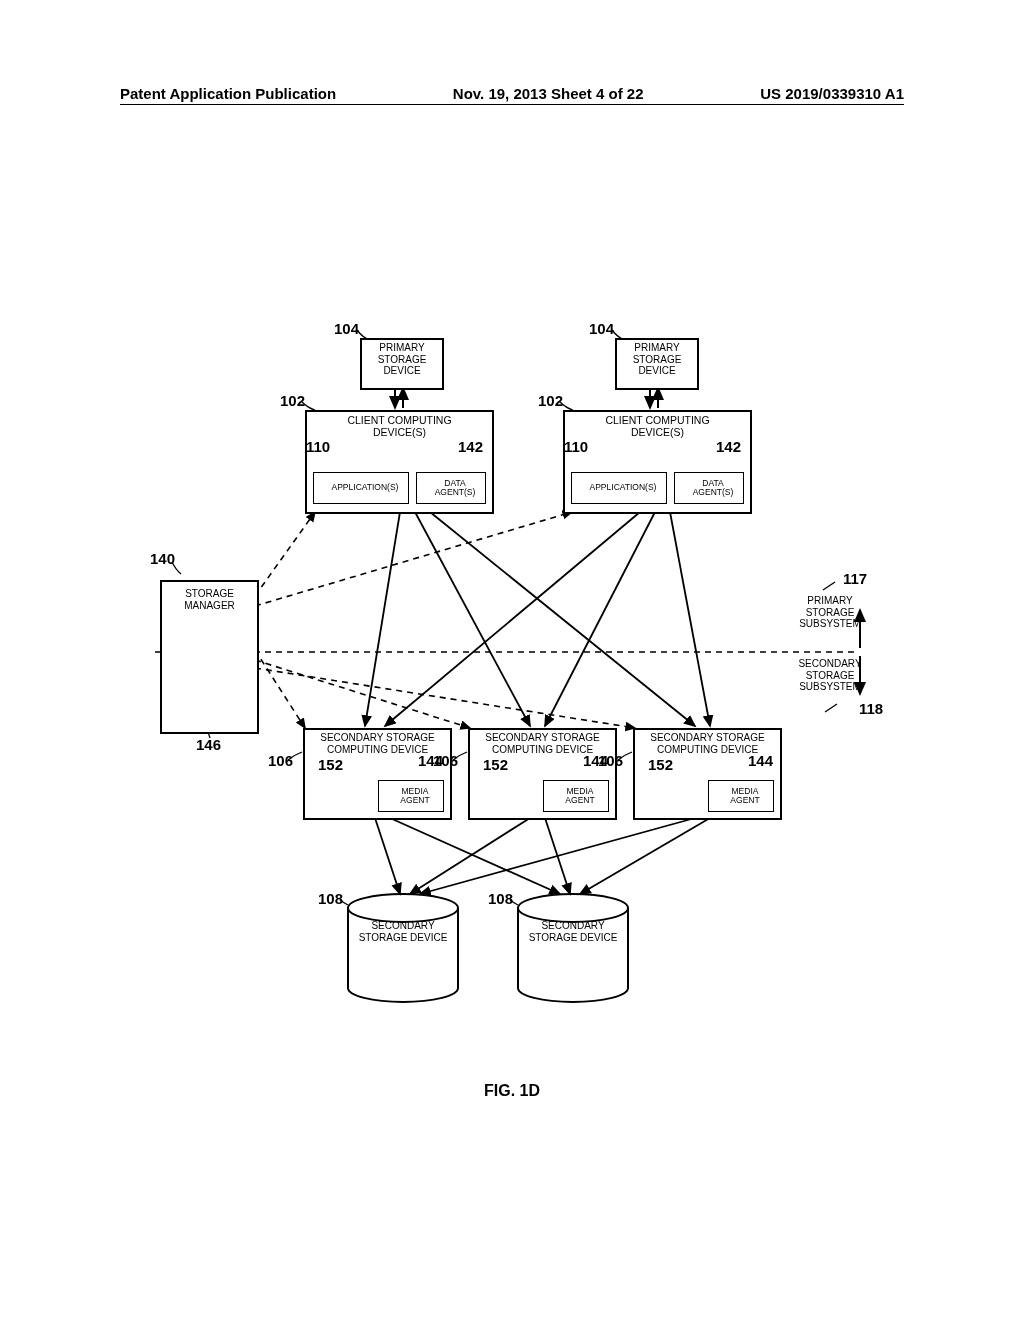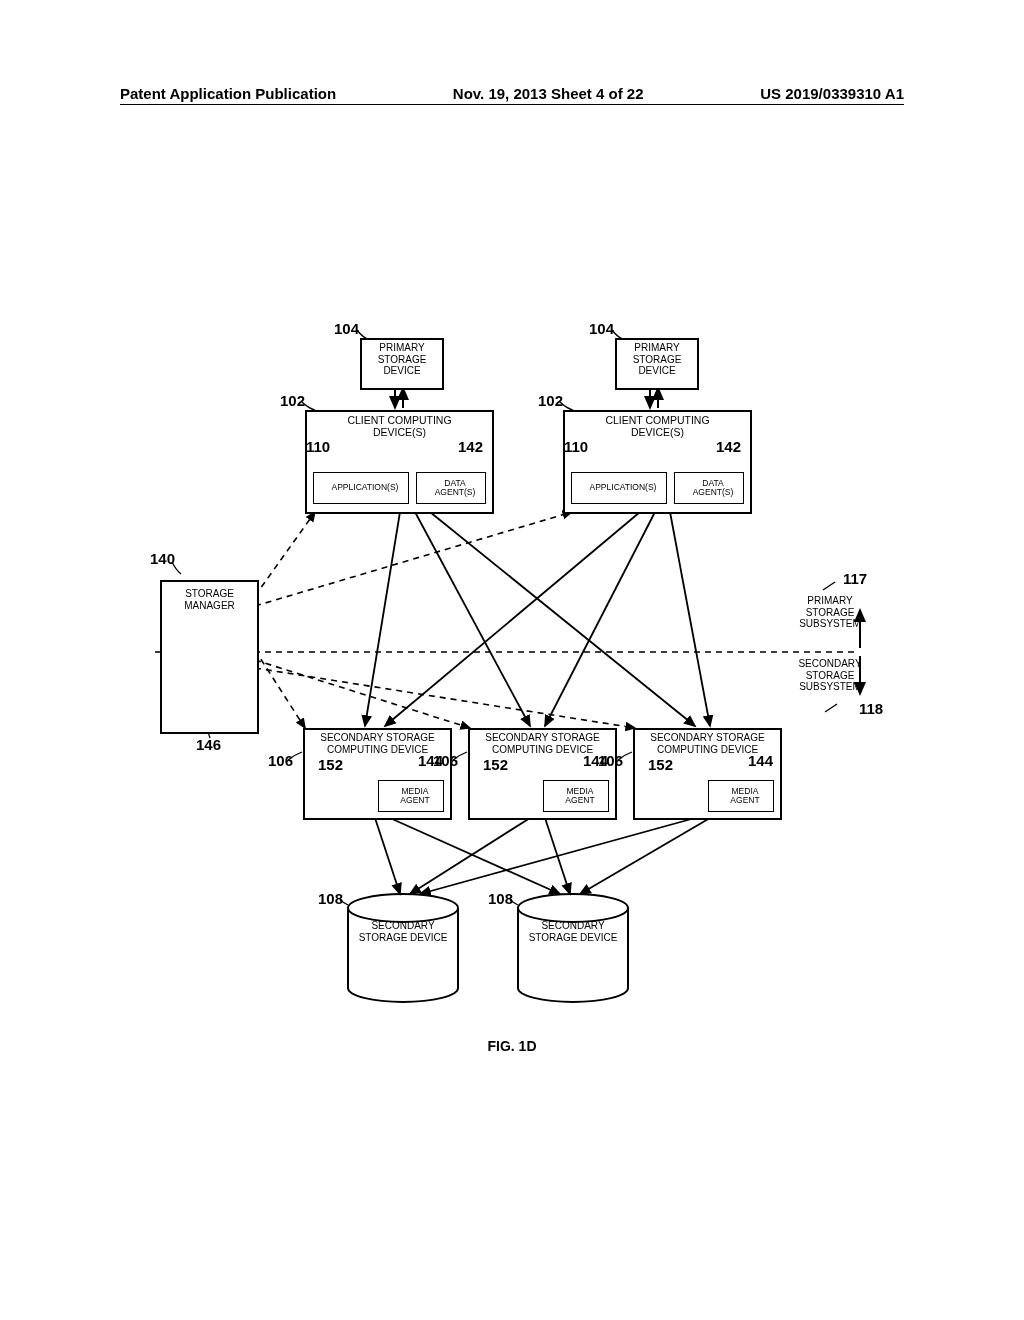--- a/index.html
+++ b/index.html
@@ -82,24 +82,25 @@
   .side-label {
     position: absolute;
     font-size: 10px;
     line-height: 1.15;
     white-space: pre-line;
     text-align: center;
   }
 
   .fig-caption {
     position: absolute;
-    font-size: 14px;
+    font-size: 16px;
     font-weight: bold;
     text-align: center;
     width: 200px;
+    margin-top: 44px;
   }
 
   .cyl-label {
     position: absolute;
     font-size: 10px;
     line-height: 1.15;
     white-space: pre-line;
     text-align: center;
   }
 </style>

